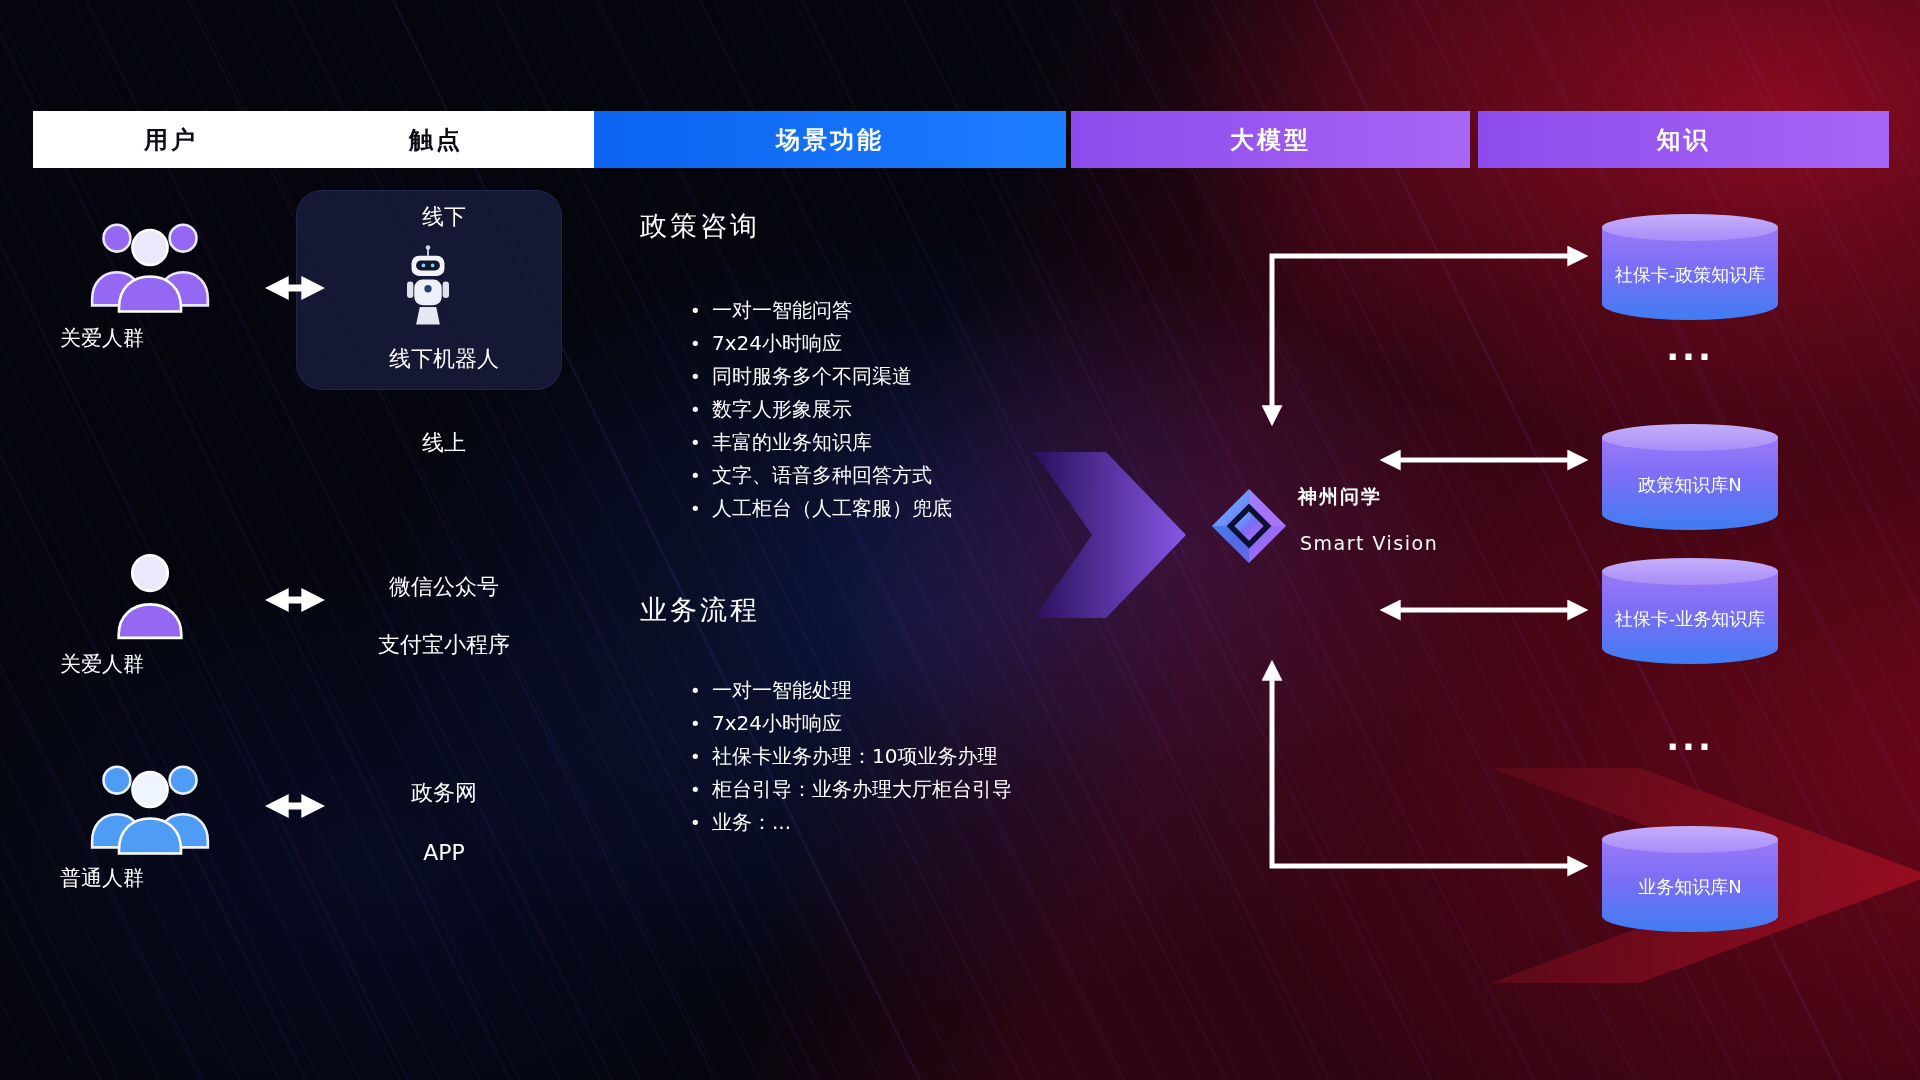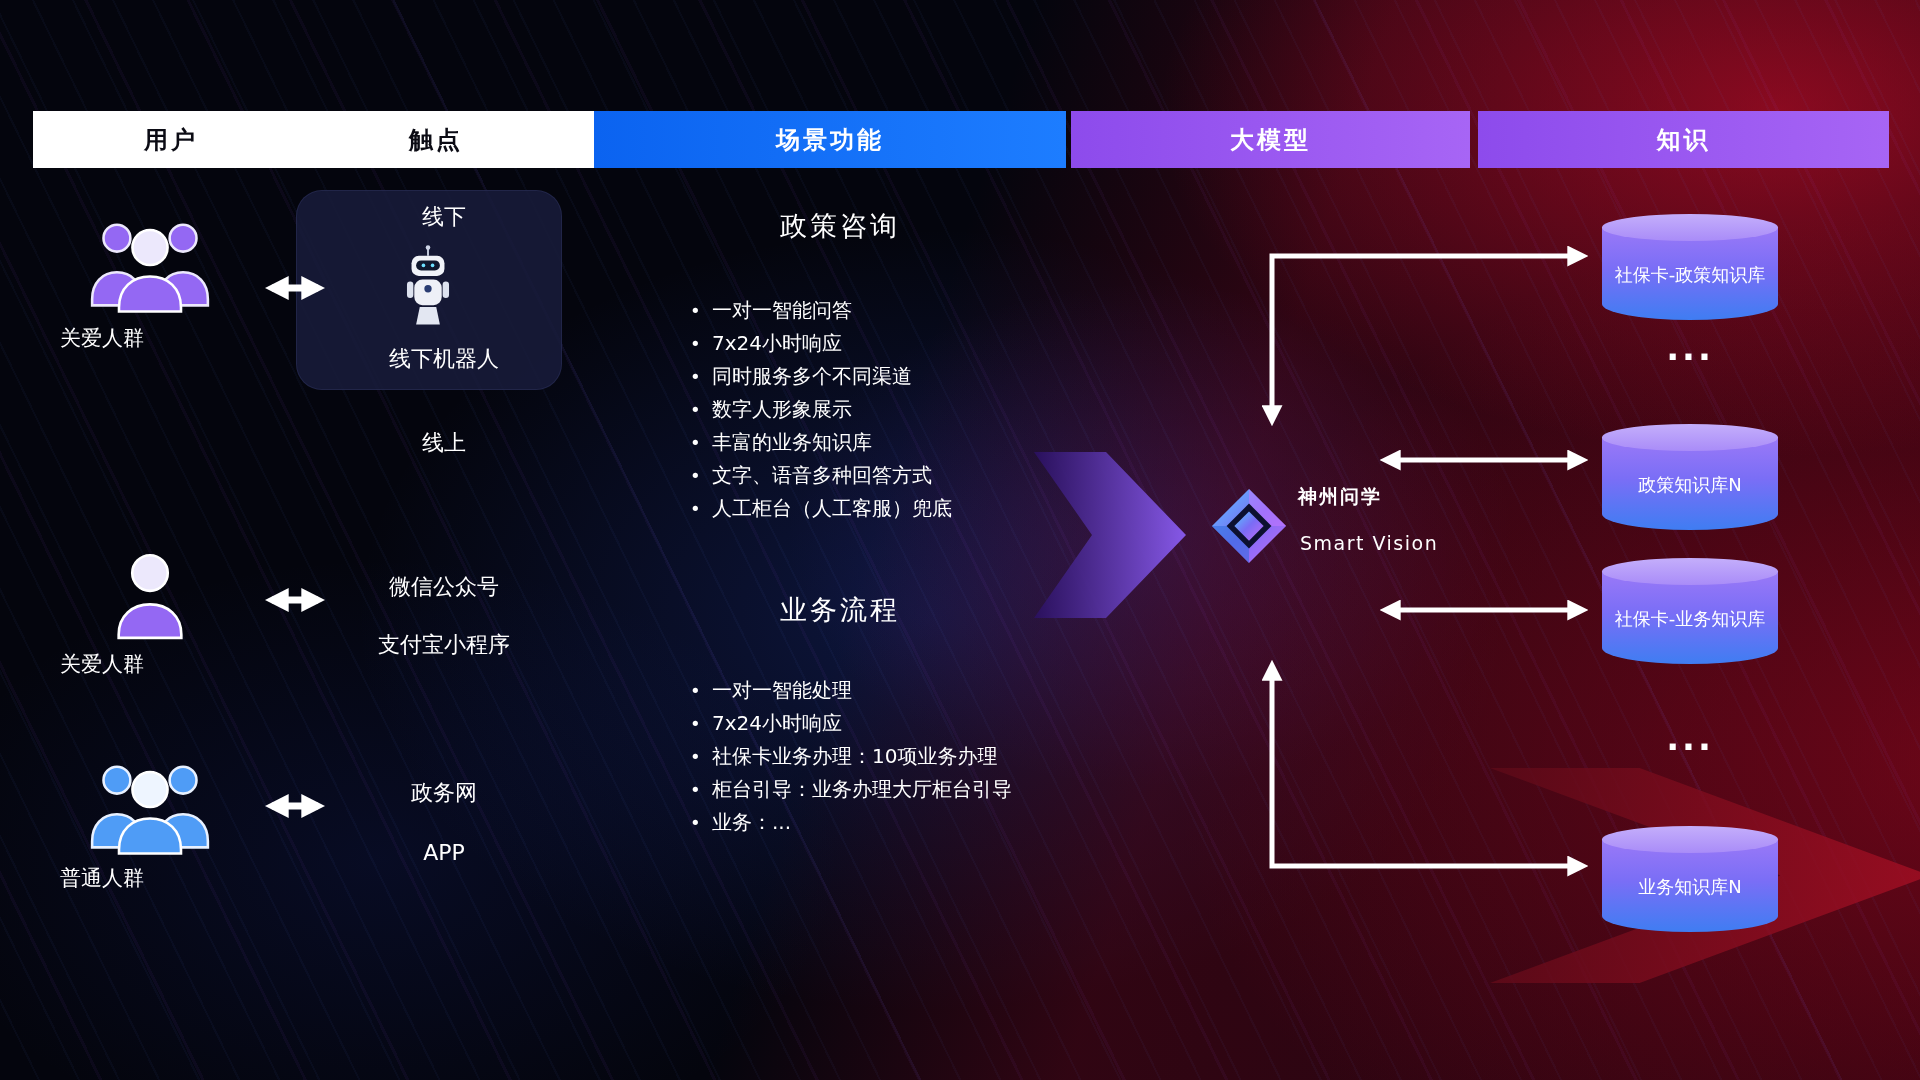--- a/index.html
+++ b/index.html
@@ -37,21 +37,21 @@
   #h-scene{left:594px;width:472px;}
   #h-model{left:1071px;width:399px;}
   #h-know{left:1478px;width:411px;}
   
   .lbl{position:absolute;text-align:left;font-size:21px;}
   .tp{position:absolute;left:296px;width:264px;text-align:center;font-size:22px;margin-left:16px;}
   
   #offline-card{position:absolute;left:296px;top:190px;width:264px;height:198px;border-radius:26px;
     background:rgba(24,27,58,.88);border:1px solid rgba(120,130,220,.12);}
   
-  .sec-title{position:absolute;left:640px;width:400px;text-align:center;font-size:27px;letter-spacing:3px;}
+  .sec-title{position:absolute;left:640px;width:400px;text-align:left;font-size:27px;letter-spacing:3px;}
   .sec-list{position:absolute;left:676px;margin:12px;padding:0;list-style:none;}
   .sec-list li{position:relative;padding-left:24px;margin-bottom:12px;font-size:20px;line-height:21px;}
   .sec-list li::before{content:"•";position:absolute;left:2px;top:0;font-size:18px;}
   
   #logo-icon{position:absolute;left:1210px;top:487px;width:78px;height:78px;}
   #logo-name{position:absolute;left:1298px;top:484px;font-size:19px;font-weight:bold;letter-spacing:2px;}
   #logo-sub{position:absolute;left:1300px;top:532px;font-size:19px;letter-spacing:1.5px;}
   
   .cyl{position:absolute;left:1602px;width:176px;height:106px;}
   .cyl .body{position:absolute;left:0;right:0;top:13px;bottom:0;

